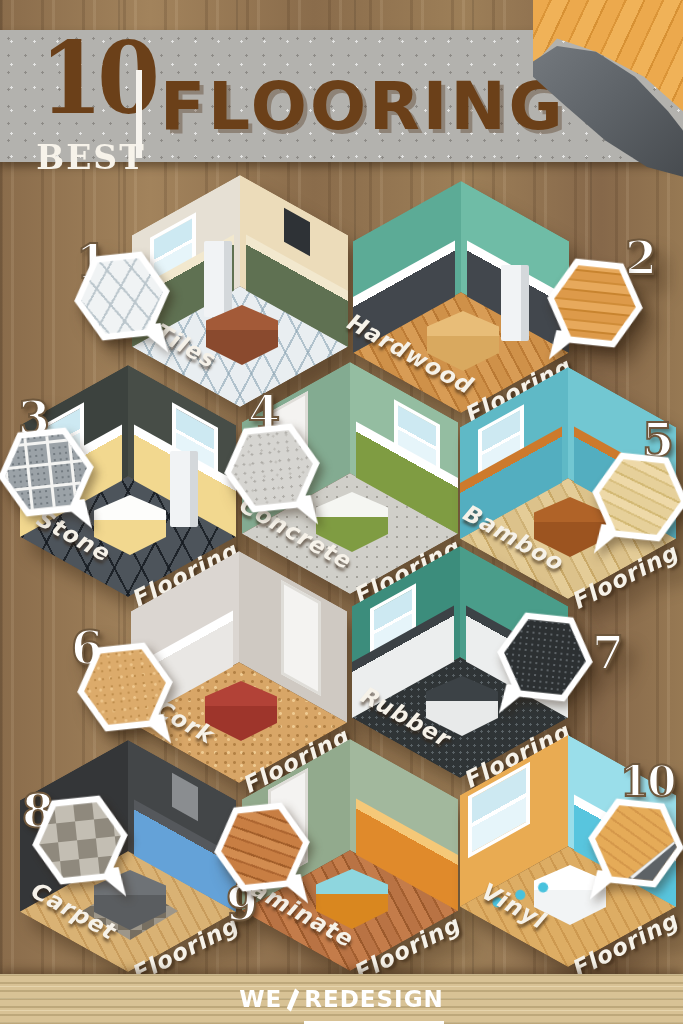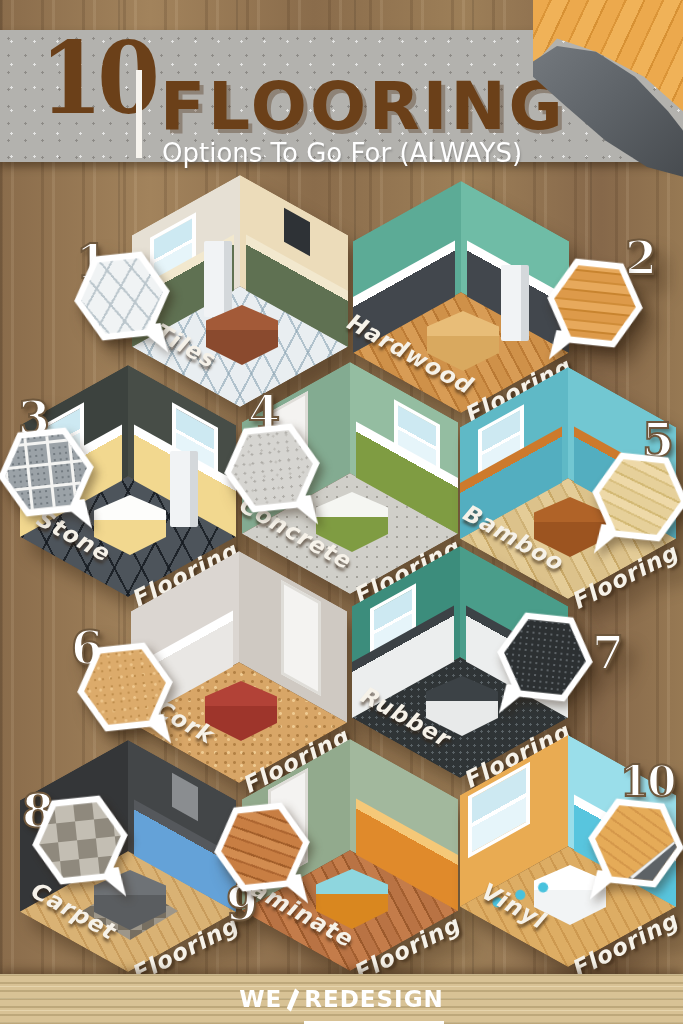--- a/index.html
+++ b/index.html
@@ -161,23 +161,23 @@
     clip-path:polygon(55% 0,100% 12%,45% 100%,0 88%);transform:rotate(8deg);}
   .brand .second{border-bottom:3px solid #fff;padding-bottom:9px;}
 </style>
 </head>
 <body>
 
 <div class="poster">
 
   <div class="banner">
     <div class="count">10</div>
+    <div class="best">BEST</div>
     <div class="divider"></div>
     <div class="t-flooring">FLOORING</div>
-    <div class="subtitle">Options To Go For (ALWAYS)</div>
   </div>
 
   <div class="corner">
     <div class="planks"></div>
     <div class="curl"></div>
   </div>
 
   <div class="item i1">
     <div class="hexroom r1">
       <div class="face wl"></div>

